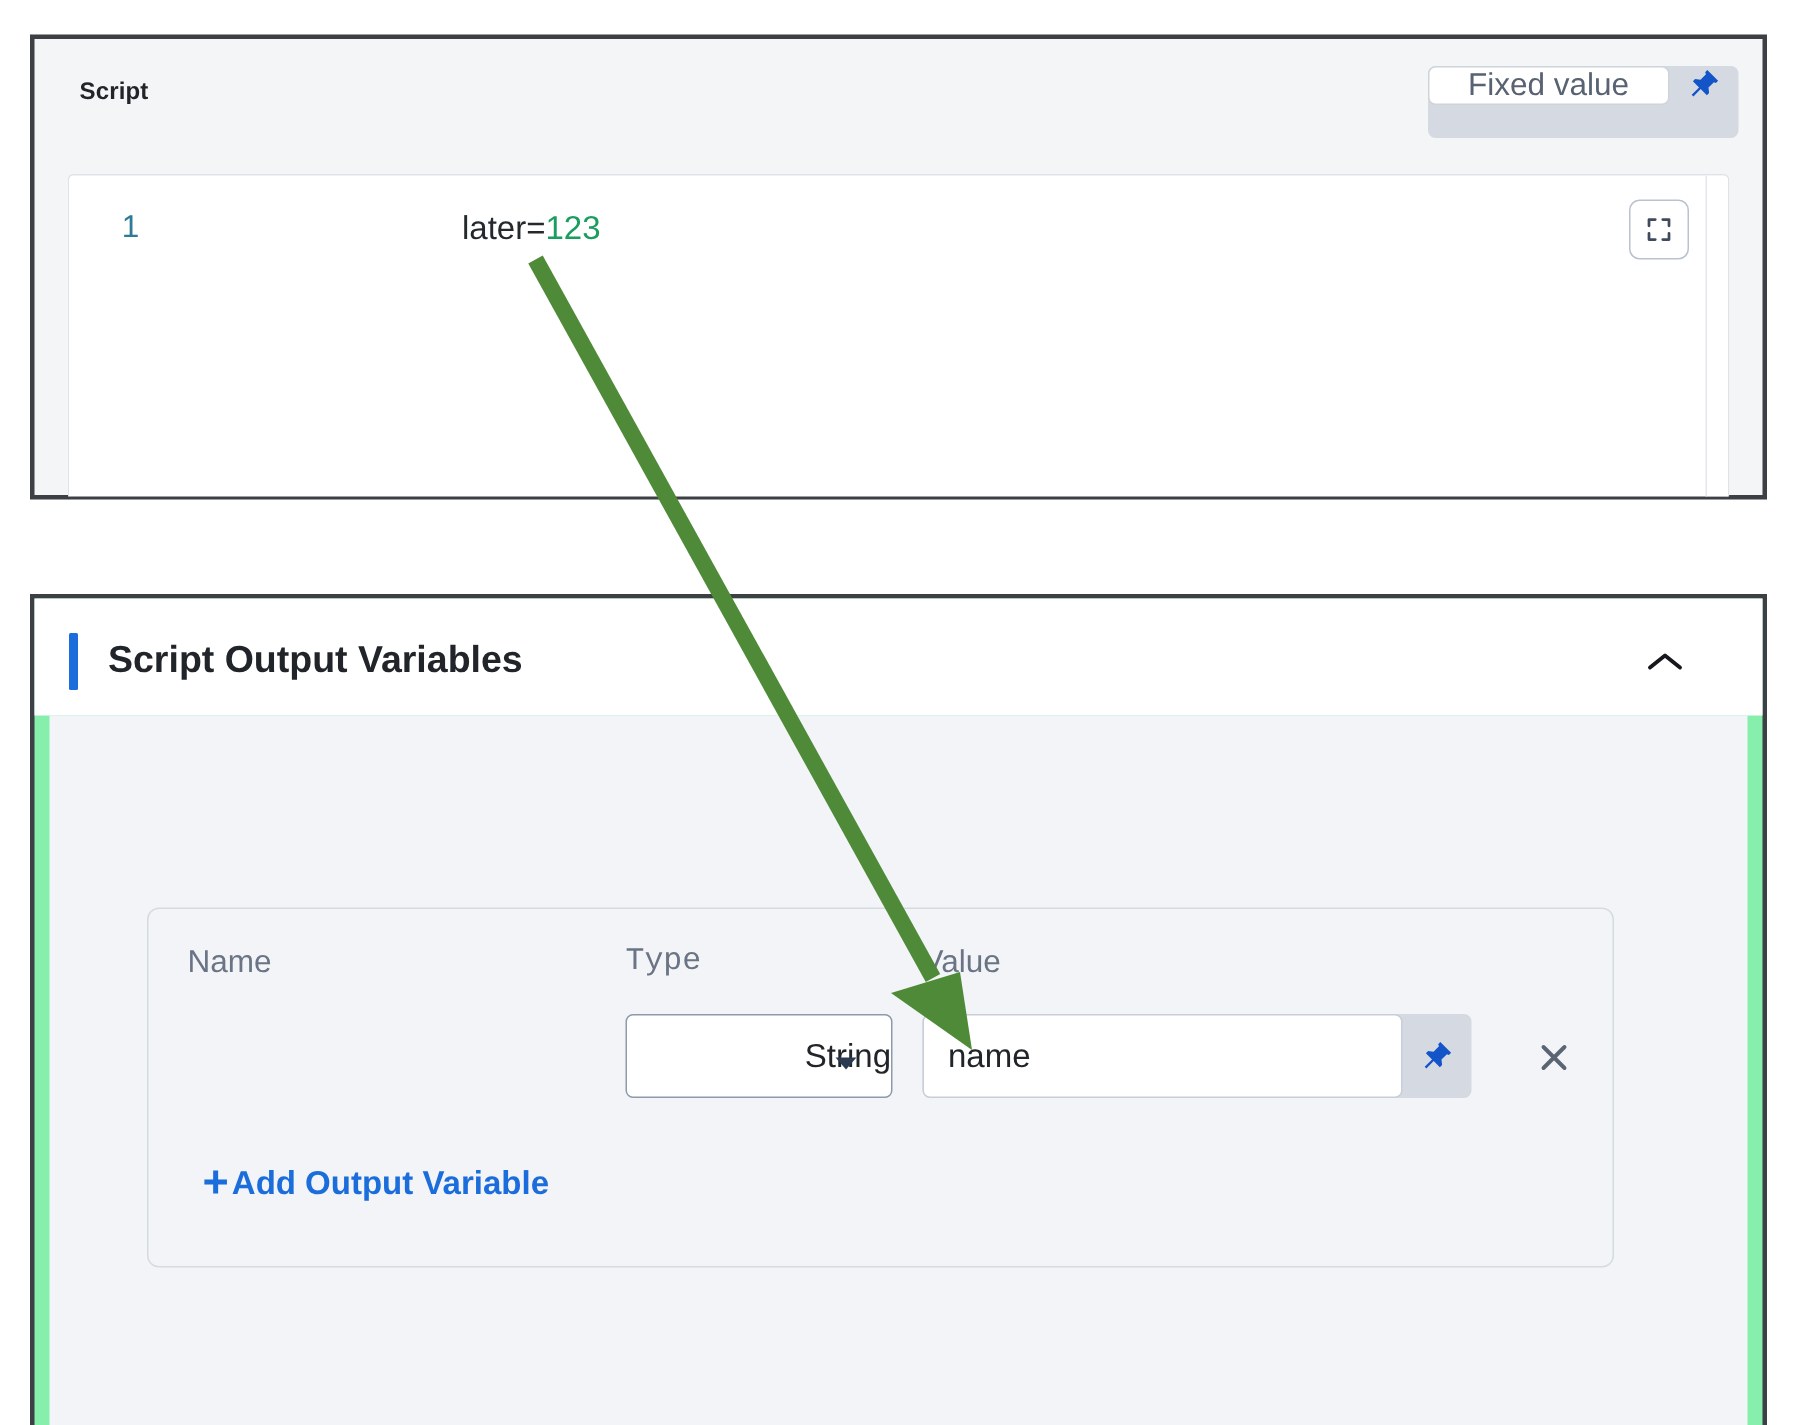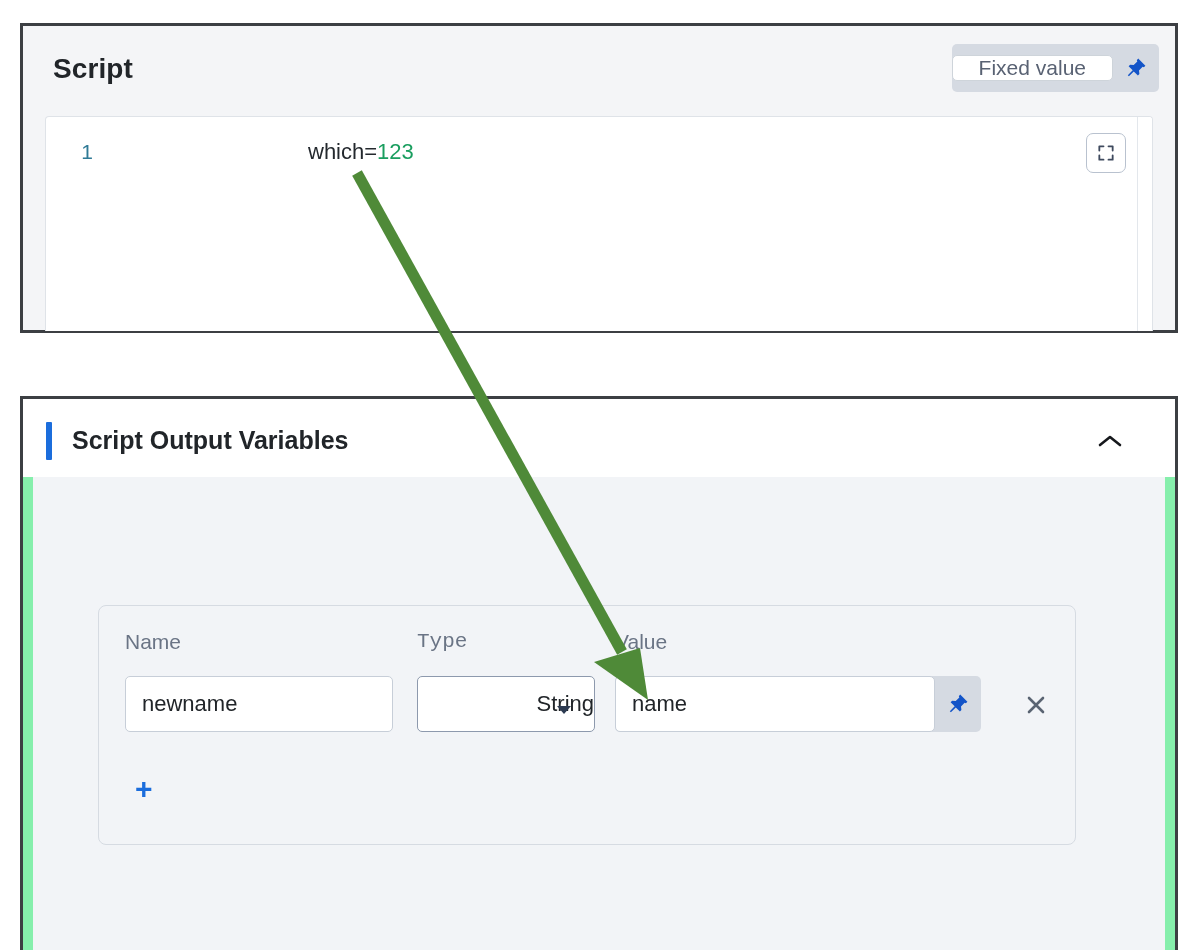--- a/index.html
+++ b/index.html
@@ -32,31 +32,31 @@
   }
   .script-head {
     position: absolute;
     left: 0; right: 0; top: 0;
     height: 92px;
   }
   .script-title {
     position: absolute;
     left: 30px;
     top: 27px;
-    font-size: 28px;
+    font-size: 16px;
     font-weight: 700;
     color: #212529;
     letter-spacing: .1px;
   }
   .fixed-value-wrap {
     position: absolute;
     right: 16px;
     top: 18px;
     display: flex;
-    align-items: center;
+    align-items: flex-start;
     background: #d5dae2;
     border-radius: 5px;
     height: 48px;
     overflow: hidden;
   }
   .fixed-value-btn {
     background: #ffffff;
     border: 1px solid #ced4da;
     border-radius: 5px;
     margin: 0;
@@ -367,21 +367,21 @@
         <svg width="24" height="24" viewBox="0 0 24 24" aria-hidden="true">
           <path d="M14.2 2.6l7.2 7.2-1.5 1.5-1.3-.5-3.6 3.6.4 3.6-1.5 1.5-4.1-4.1-4.9 4.9-1.1-1.1 4.9-4.9-4.1-4.1 1.5-1.5 3.6.4 3.6-3.6-.5-1.3z" fill="#1354c8"></path>
         </svg>
       </span>
     </div>
   </div>
 
   <div class="code-editor">
     <div class="code-line">
       <span class="line-no">1</span>
-      <span class="code-text"><span>which=</span><span class="tok-num">123</span></span>
+      <span class="code-text"><span>later=</span><span class="tok-num">123</span></span>
     </div>
 
     <div class="expand-btn">
       <svg width="20" height="20" viewBox="0 0 24 24" aria-hidden="true">
         <g fill="none" stroke="#3f4a5e" stroke-width="2.2" stroke-linecap="round" stroke-linejoin="round">
           <path d="M4 9V4h5"></path>
             <path d="M20 9V4h-5"></path>
             <path d="M4 15v5h5"></path>
             <path d="M20 15v5h-5"></path>
         </g>
@@ -408,21 +408,20 @@
 
 
     <div class="var-card">
 
       <div class="col-head name">Name</div>
       <div class="col-head type">Type</div>
       <div class="col-head value">Value</div>
 
       <div class="field-row">
 
-        <input class="text-input" id="var-name-input" type="text" value="newname" style="">
 
         <div class="select-box">
           <span class="select-label">String</span>
           <span class="select-caret">
             <svg width="16" height="10" viewBox="0 0 16 10" aria-hidden="true">
               <path d="M1 1h14L8 9z" fill="#2c3a51"></path>
             </svg>
           </span>
         </div>
 
@@ -437,20 +436,21 @@
 
         <div class="remove-btn">
           <svg width="24" height="24" viewBox="0 0 24 24" aria-hidden="true">
             <path d="M5 5l14 14M19 5L5 19" fill="none" stroke="#5a6472" stroke-width="2.6" stroke-linecap="round"></path>
           </svg>
         </div>
       </div>
 
       <div class="add-link">
         <span class="plus-glyph">+</span>
+        <span>Add Output Variable</span>
       </div>
 
     </div>
   </div>
 
   <div class="sov-footer-strip">
     <span class="next-accent-peek"></span>
   </div>
 </div>
 

